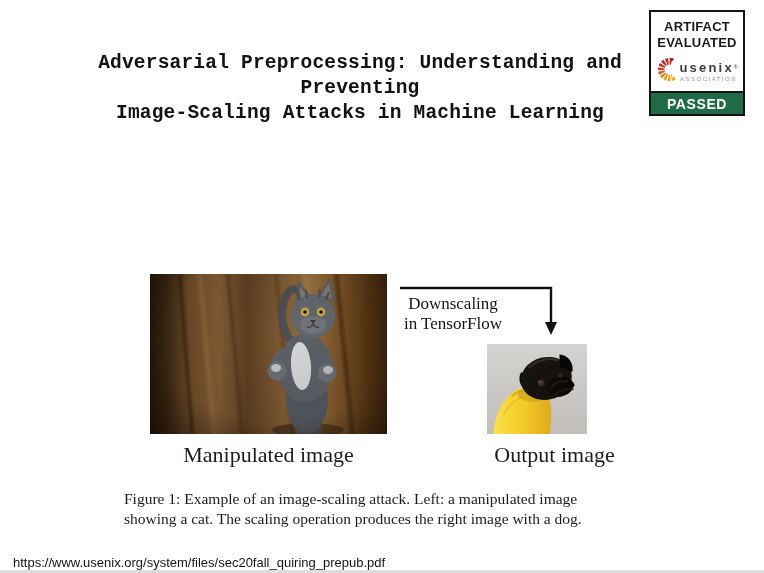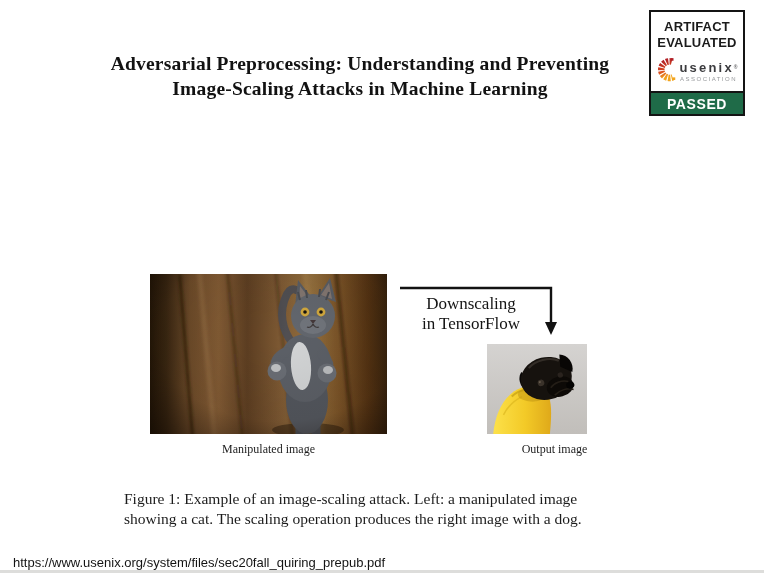--- a/index.html
+++ b/index.html
@@ -5,21 +5,21 @@
   html,body { margin:0; padding:0; background:#ffffff; }
   .screen {
     position:relative; width:764px; height:573px; background:#ffffff;
     overflow:hidden; font-family:"Liberation Serif", serif; color:#1a1a1a;
   }
 
   
   .title {
     position:absolute; left:55px; top:51px; width:610px;
     text-align:center; font-weight:bold; font-size:19.5px; line-height:25px;
-    color:#121212; letter-spacing:0.2px;
+    color:#121212; letter-spacing:0.2px;font-family:Liberation Mono, monospace;
   }
   .authors {
     position:absolute; left:55px; top:142px; width:610px;
     text-align:center; font-size:16px; color:#161616;
   }
   .affiliation {
     position:absolute; left:55px; top:175px; width:610px;
     text-align:center; font-size:16px; font-style:italic; color:#161616;
   }
 
@@ -43,24 +43,24 @@
     color:#ffffff; font-weight:bold; font-size:14px; letter-spacing:0.6px;
     display:flex; align-items:center; justify-content:center;
   }
 
   
   .cat-img { position:absolute; left:150px; top:274px; width:237px; height:160px; }
   .dog-img { position:absolute; left:487px; top:344px; width:100px; height:90px; }
   .cat-img svg, .dog-img svg { display:block; width:100%; height:100%; }
   .arrow { position:absolute; left:395px; top:278px; width:170px; height:62px; }
   .process-label {
-    position:absolute; left:396px; top:294px; width:150px; text-align:center;
+    position:absolute; left:378px; top:294px; width:150px; text-align:center;
     font-size:17px; line-height:19.5px; color:#141414;
   }
-  .img-label { position:absolute; top:442px; font-size:12px; color:#1c1c1c; text-align:center; }
+  .img-label { position:absolute; top:442px; font-size:22px; color:#1c1c1c; text-align:center; }
   .img-label.left { left:150px; width:237px; }
   .img-label.right { left:467px; width:175px; }
   .caption {
     position:absolute; left:124px; top:467px; width:515px;
     font-size:15.5px; line-height:20px; color:#1c1c1c;margin-top:22px;
   }
 
   
   .footer-url {
     position:absolute; left:13px; top:555px;

